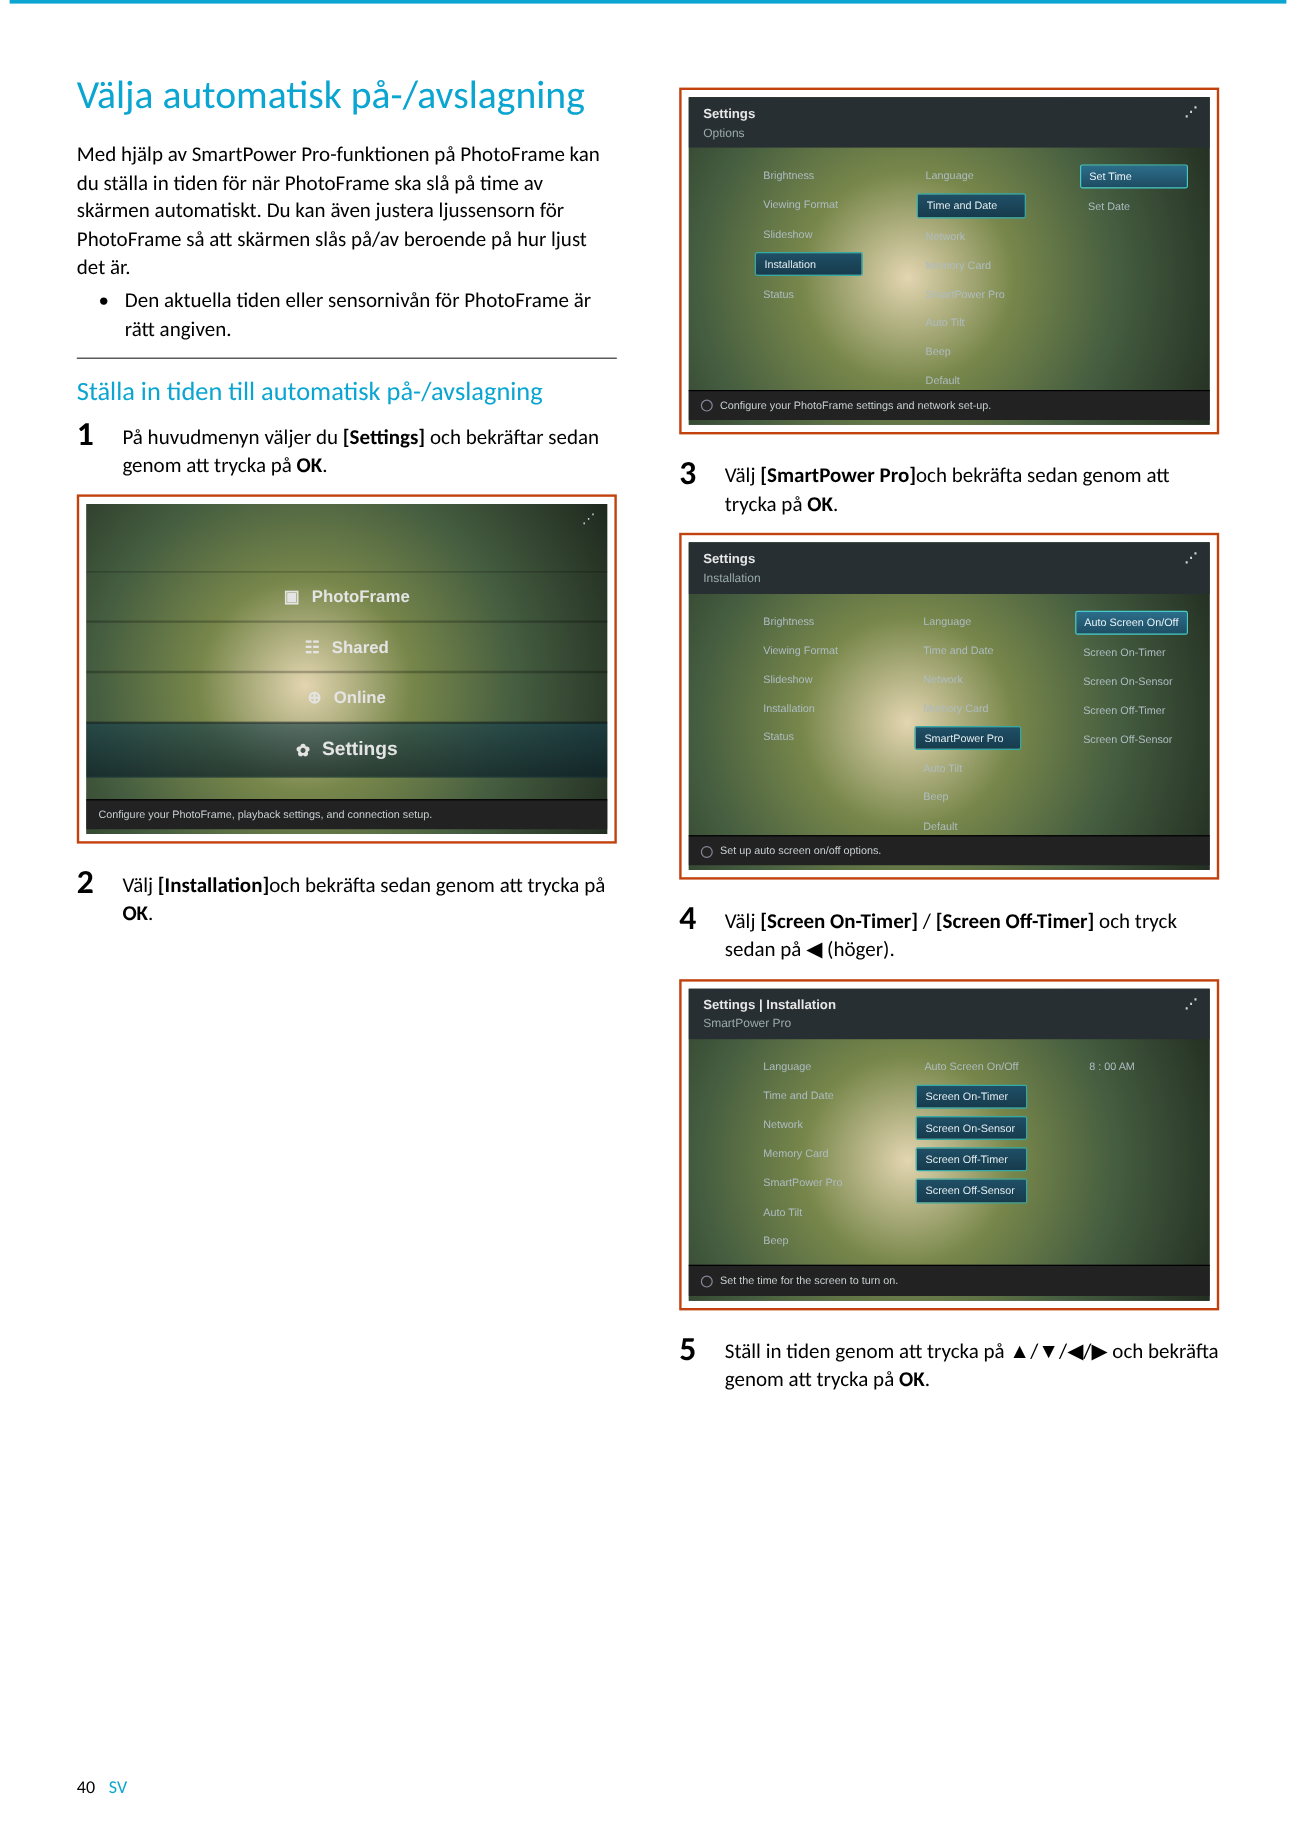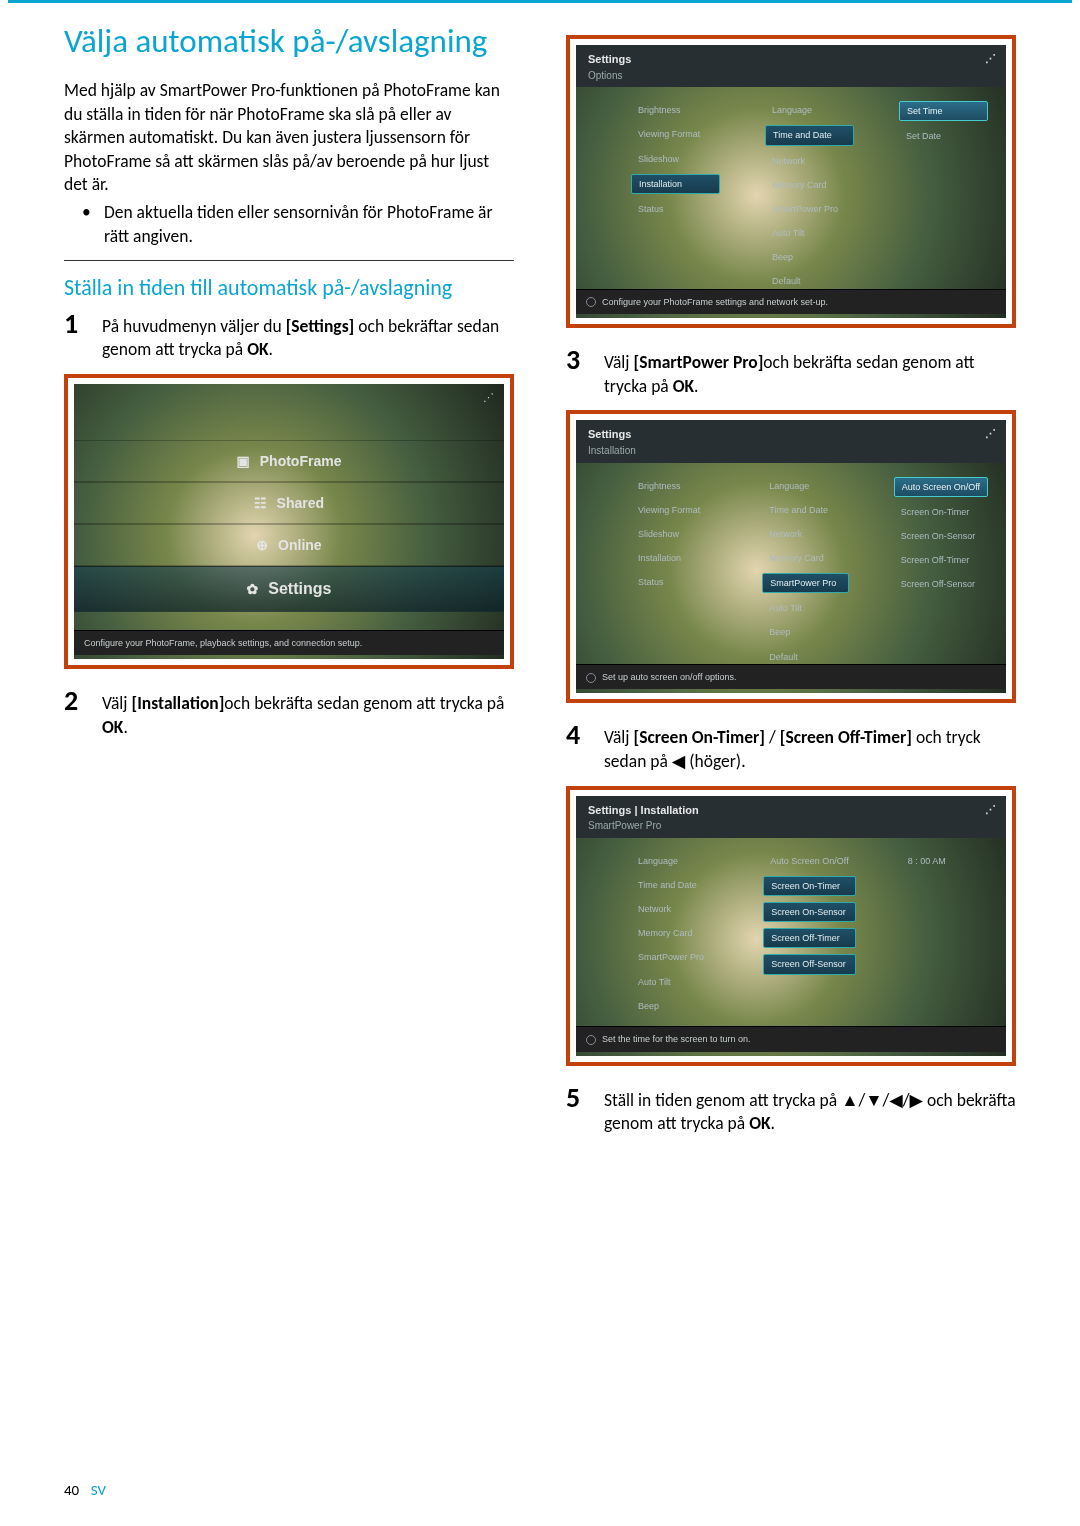--- a/index.html
+++ b/index.html
@@ -6,21 +6,21 @@
   body {
     font-family: "Gill Sans", "Gill Sans MT", Calibri, sans-serif;
     background: #fff;
     width: 1080px;
     height: 1526px;
     color: #000;
     font-size: 17.5px;
     line-height: 1.35;
   }
   .page {
-    padding: 20px 56px 30px 56px;
+    padding: 58px 56px 30px 56px;
     border-top: 3px solid #0aa5d1;
     margin: 0 8px;
     display: flex;
     gap: 52px;
   }
   .col { flex: 1; min-width: 0; }
   h1 {
     color: #0aa5d1;
     font-weight: 400;
     font-size: 33px;
@@ -44,21 +44,21 @@
     border-top: 1.2px solid #333;
     margin: 12px 0 14px 0;
   }
   
   .step { display: flex; gap: 14px; margin: 6px 0 4px 0; }
   .step .num { font-weight: 700; font-size: 28px; line-height: 1; width: 24px; flex-shrink: 0; }
   .step .body { flex: 1; padding-top: 5px; }
   b { font-weight: 700; }
   
   .shot {
-    border: 4px solid #c2410c;
+    border: 2px solid #c2410c;
     padding: 6px;
     margin: 12px 0 18px 0;
   }
   .shot-inner {
     position: relative;
     width: 100%;
     background:
       radial-gradient(circle at 42% 55%, rgba(245,228,190,0.9) 0%, rgba(135,150,80,0.8) 30%, rgba(70,95,65,0.9) 60%, rgba(30,40,30,1) 100%);
     background-color: #3a4a35;
     color: #dfe6e8;
@@ -143,21 +143,21 @@
   .footer .pg { color:#000; }
   .footer .sv { color:#0aa5d1; margin-left:8px; font-weight:500; }
 </style>
 </head>
 <body>
 
 <div class="page">
 
   <div class="col">
     <h1>Välja automatisk på-/avslagning</h1>
-    <p>Med hjälp av SmartPower Pro-funktionen på PhotoFrame kan du ställa in tiden för när PhotoFrame ska slå på eller av skärmen automatiskt. Du kan även justera ljussensorn för PhotoFrame så att skärmen slås på/av beroende på hur ljust det är.</p>
+    <p>Med hjälp av SmartPower Pro-funktionen på PhotoFrame kan du ställa in tiden för när PhotoFrame ska slå på time av skärmen automatiskt. Du kan även justera ljussensorn för PhotoFrame så att skärmen slås på/av beroende på hur ljust det är.</p>
     <ul>
       <li>Den aktuella tiden eller sensornivån för PhotoFrame är rätt angiven.</li>
     </ul>
     <hr class="hr">
     <h2>Ställa in tiden till automatisk på-/avslagning</h2>
 
     <div class="step">
       <div class="num">1</div>
       <div class="body">
         <span>På huvudmenyn väljer du </span><b>[Settings]</b><span> och bekräftar sedan genom att trycka på </span><b>OK</b><span>.</span>

